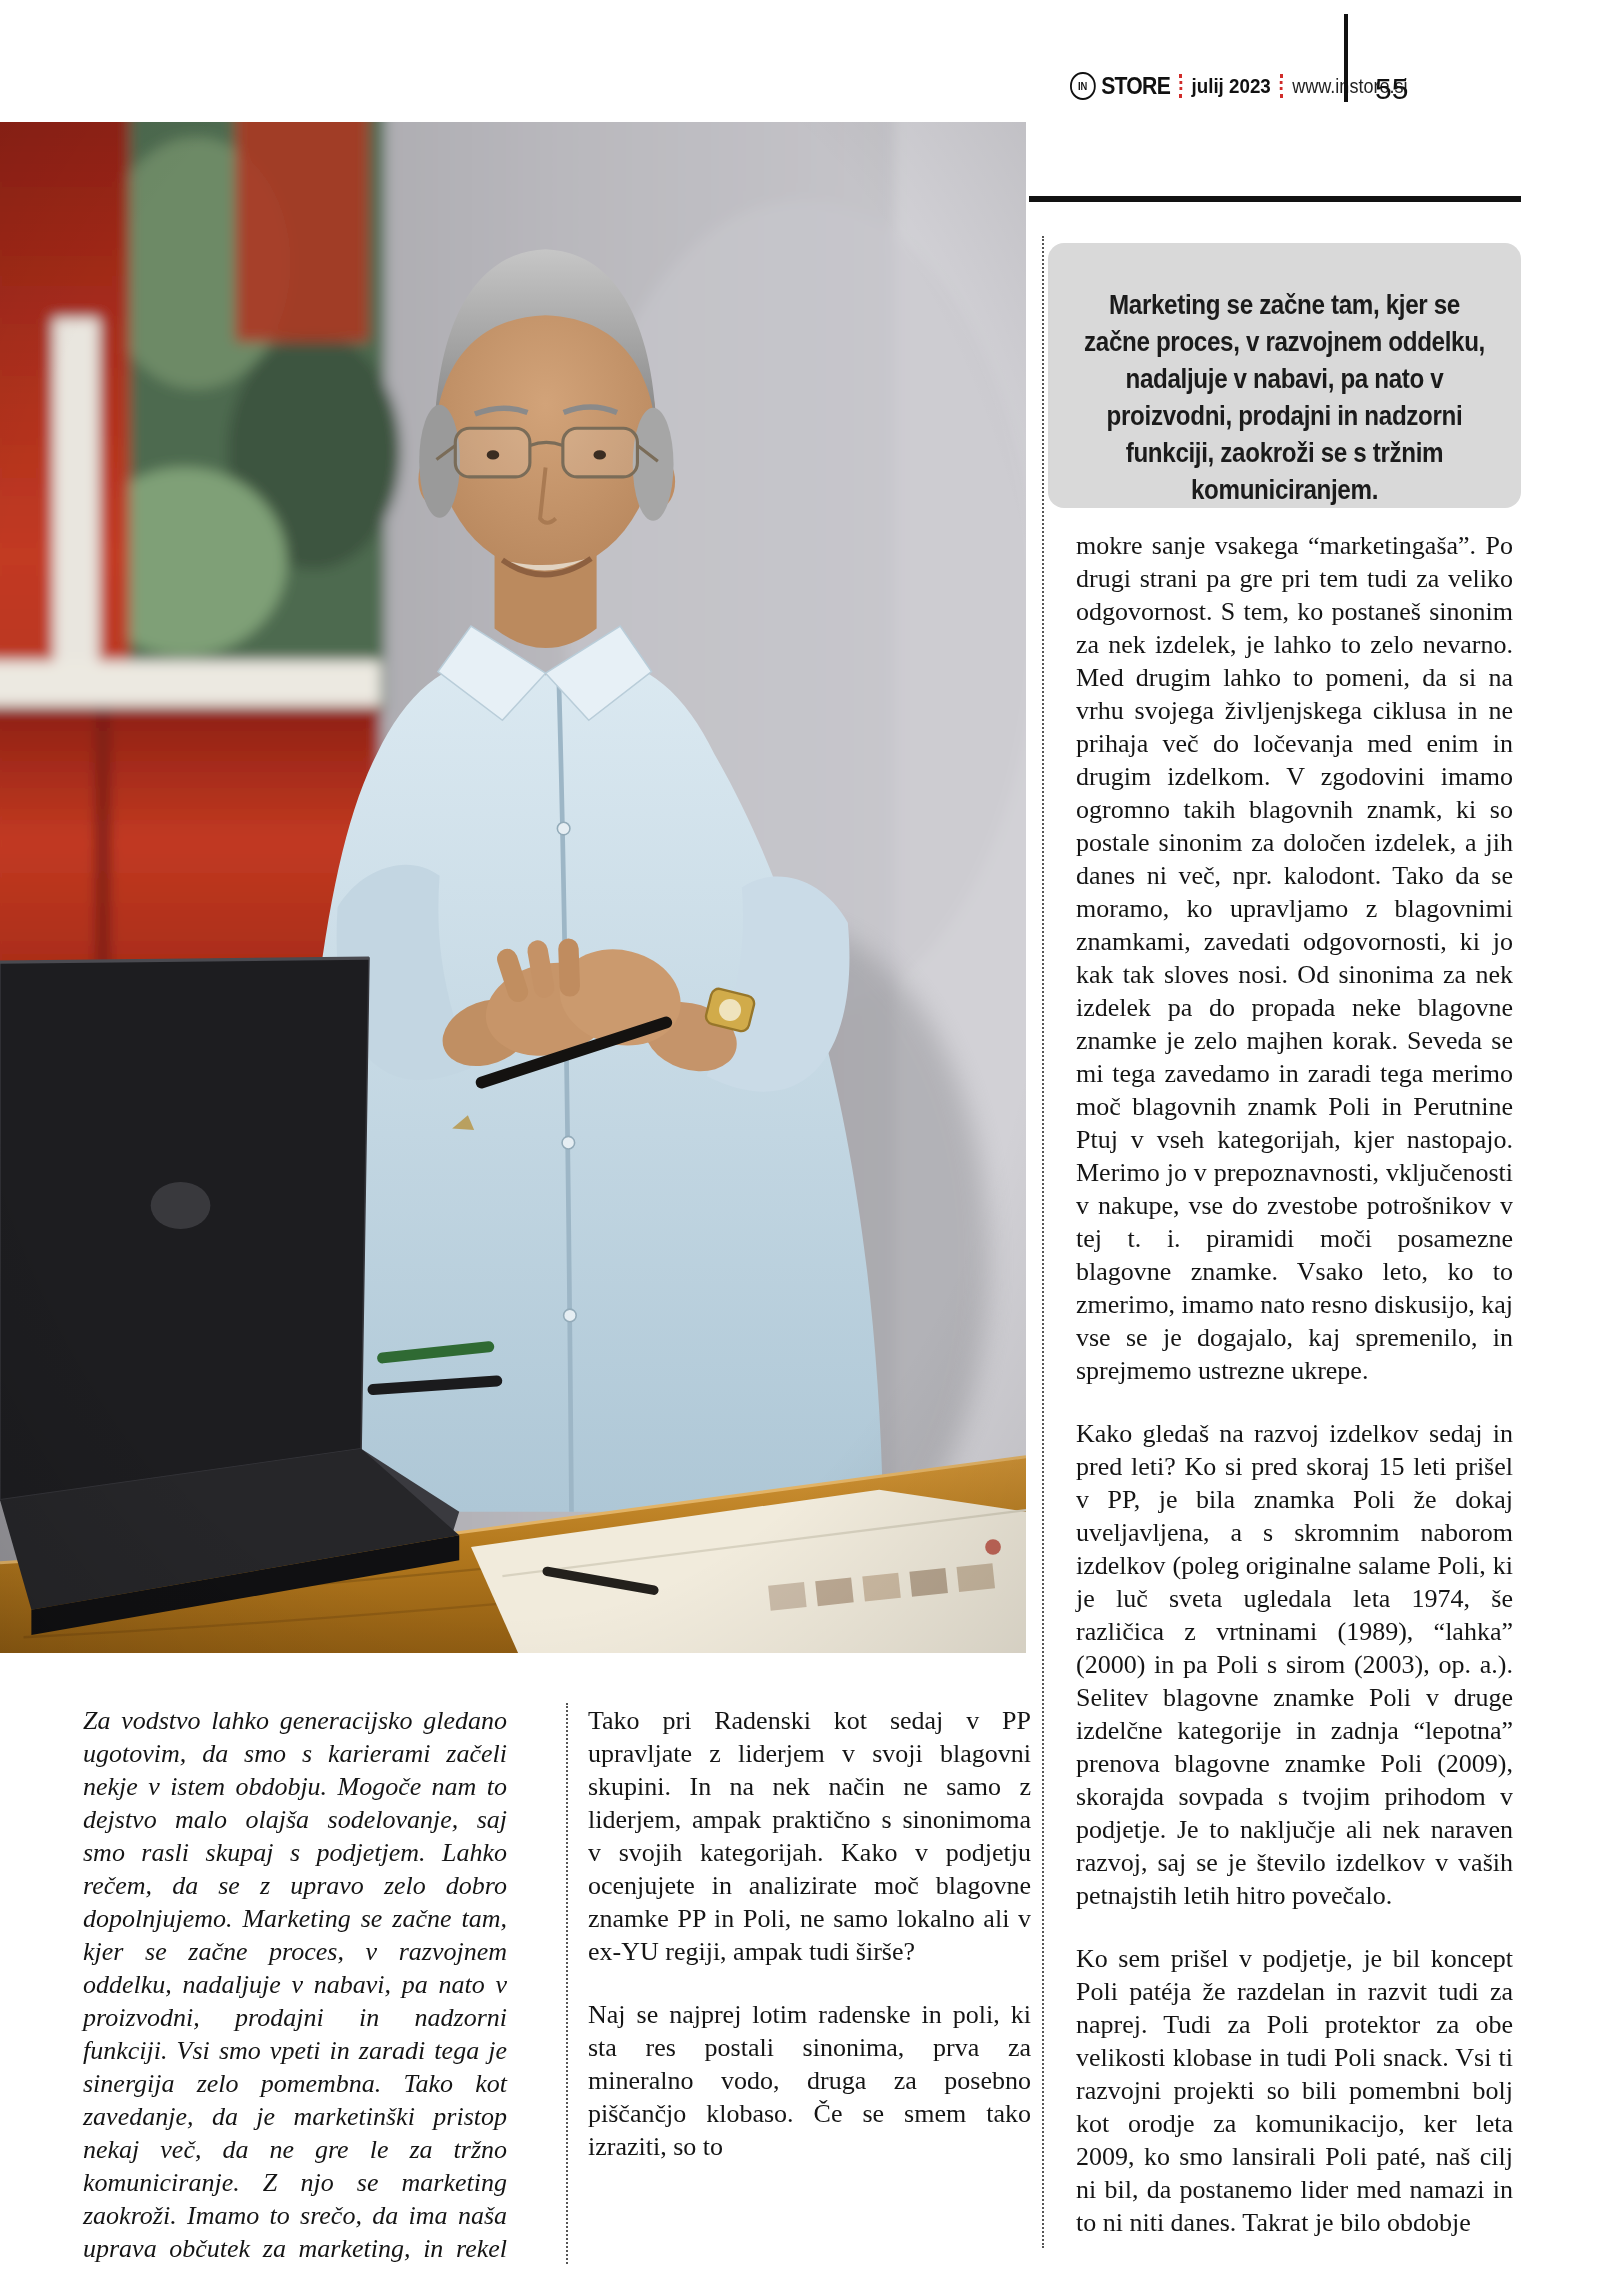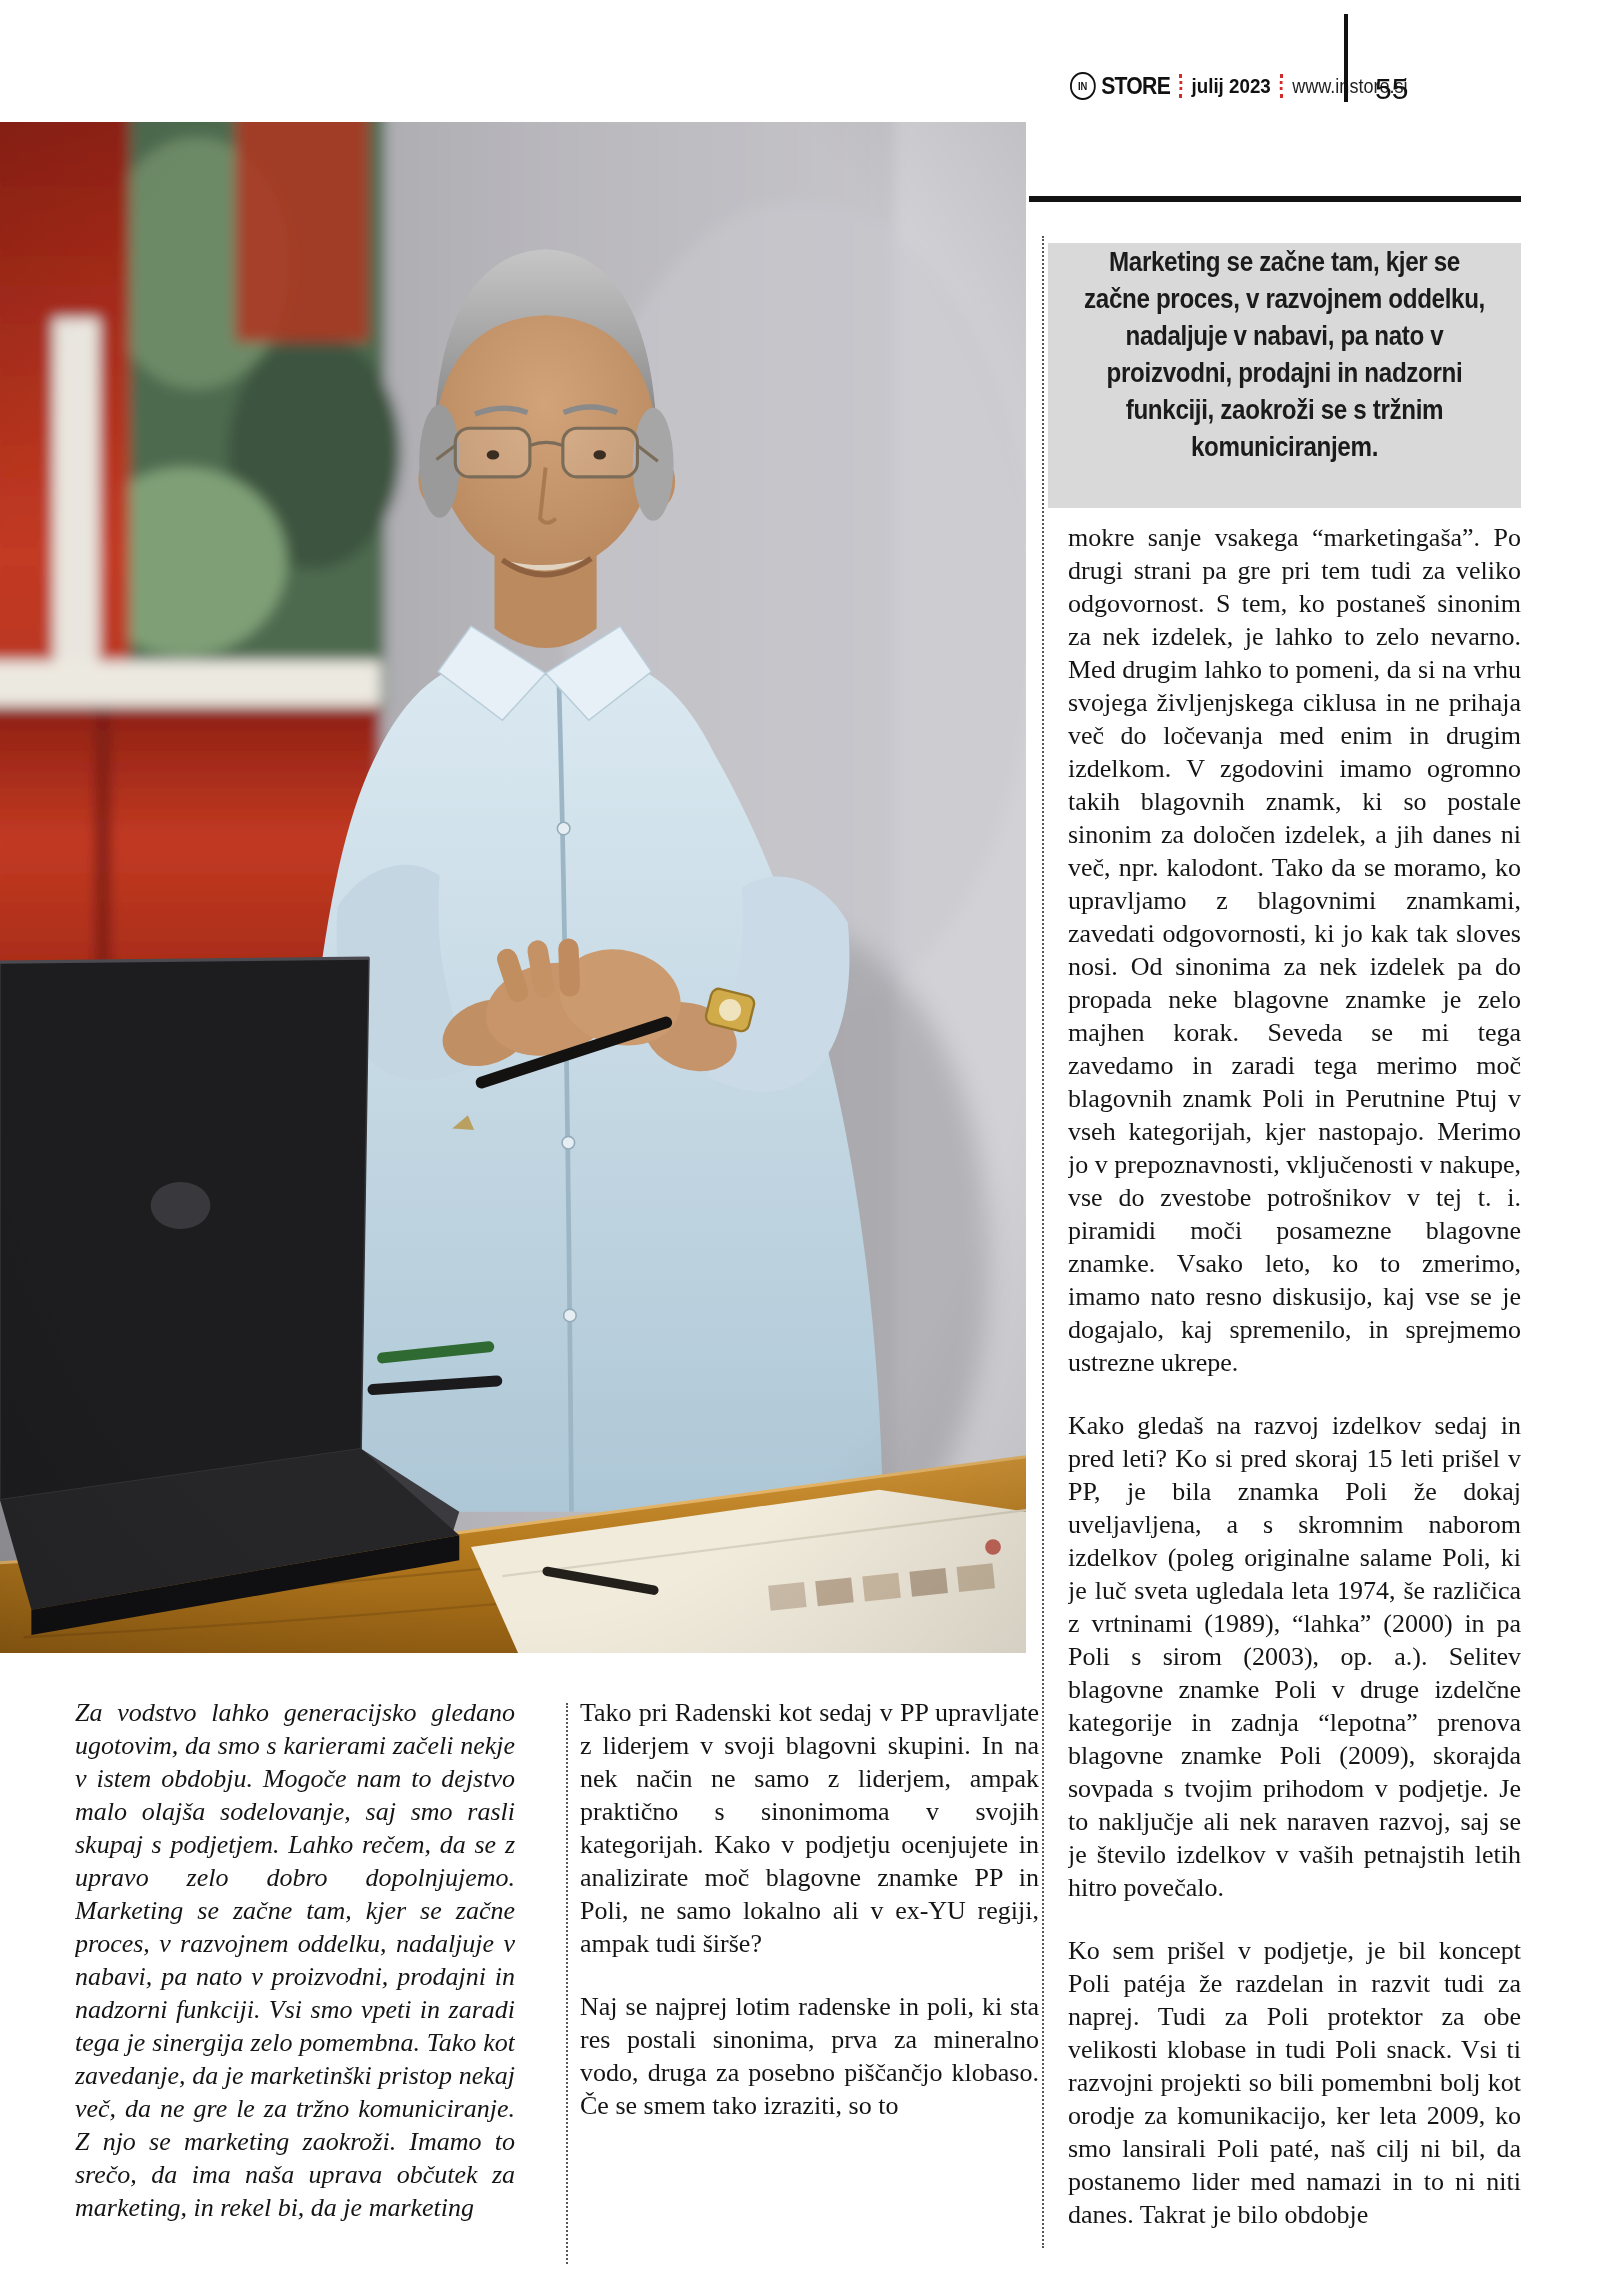--- a/index.html
+++ b/index.html
@@ -20,30 +20,30 @@
   .brand-url{font-size:19.6px;color:#222;}
   .header-bar{position:absolute;left:274px;top:0;width:3.9px;height:88px;background:#111;}
   .page-number{position:absolute;left:305px;bottom:-1.6px;font-size:30px;font-weight:normal;color:#111;}
 
   
   .photo{position:absolute;left:0;top:122px;width:1026px;height:1531px;margin:0;overflow:hidden;}
 
   
   .top-rule{position:absolute;left:1029px;top:196px;width:492px;height:5.5px;background:#121212;}
   .quote-box{position:absolute;left:1048px;top:243px;width:473px;height:265px;background:#d9d9d9;
-             display:flex;align-items:flex-start;justify-content:center;}
+             display:flex;align-items:flex-end;justify-content:center;border-radius:16px;}
   .quote-text{margin:0;width:503px;transform:scaleX(.88);font-family:"Liberation Sans",sans-serif;
               font-weight:bold;font-size:27.5px;line-height:37px;text-align:center;color:#1b1b1b;
               letter-spacing:-0.4px;}
   .vdots-main{position:absolute;left:1042px;top:236px;height:2012px;width:0;border-left:2.4px dotted #555;}
   .vdots-bottom{position:absolute;left:566px;top:1703px;height:561px;width:0;border-left:2.4px dotted #555;}
 
   
   .col{position:absolute;text-align:justify;font-size:26px;line-height:33px;color:#151515;}
-  .col p{margin:0;}
+  .col p{margin:8px;}
   .col p + p{margin-top:30px;}
   .q{font-weight:normal;}
   .col-right{left:1068px;top:521px;width:453px;height:1750px;overflow:hidden;}
   .col-left{left:75px;top:1696px;width:440px;height:573px;overflow:hidden;font-style:italic;}
   .col-mid{left:580px;top:1696px;width:459px;height:573px;overflow:hidden;}
 </style>
 </head>
 <body>
 
 <div class="page">

